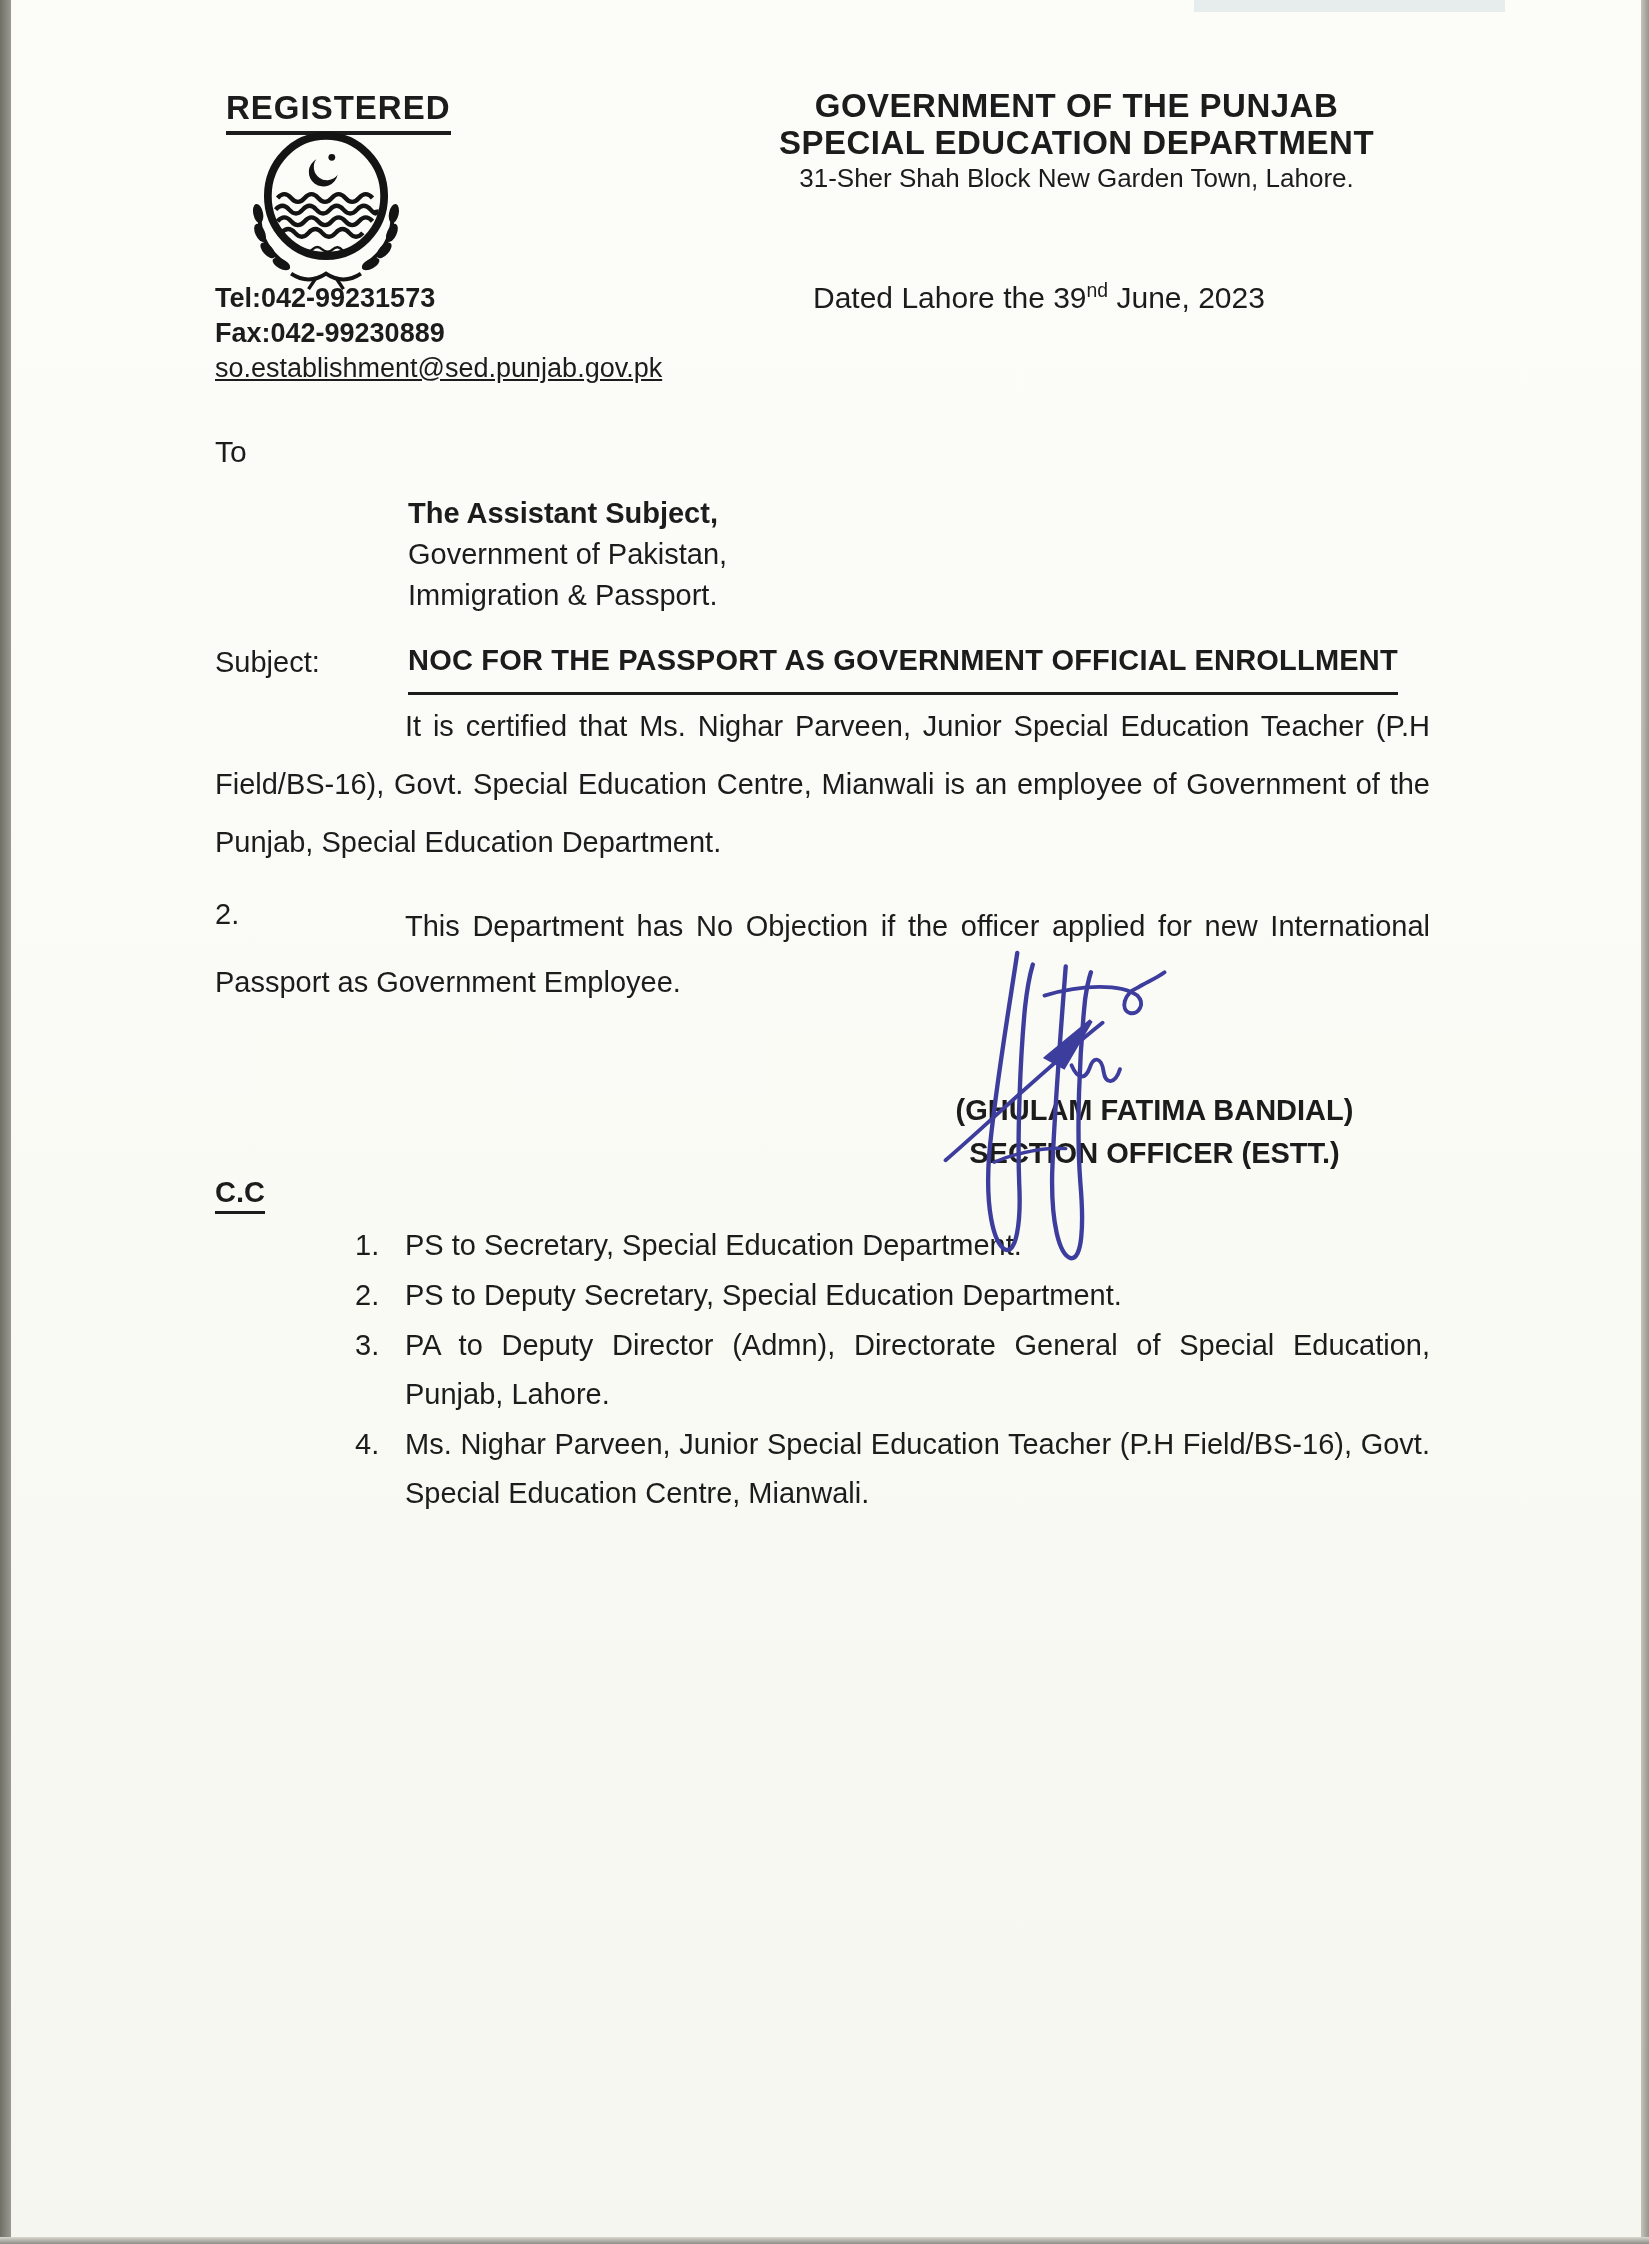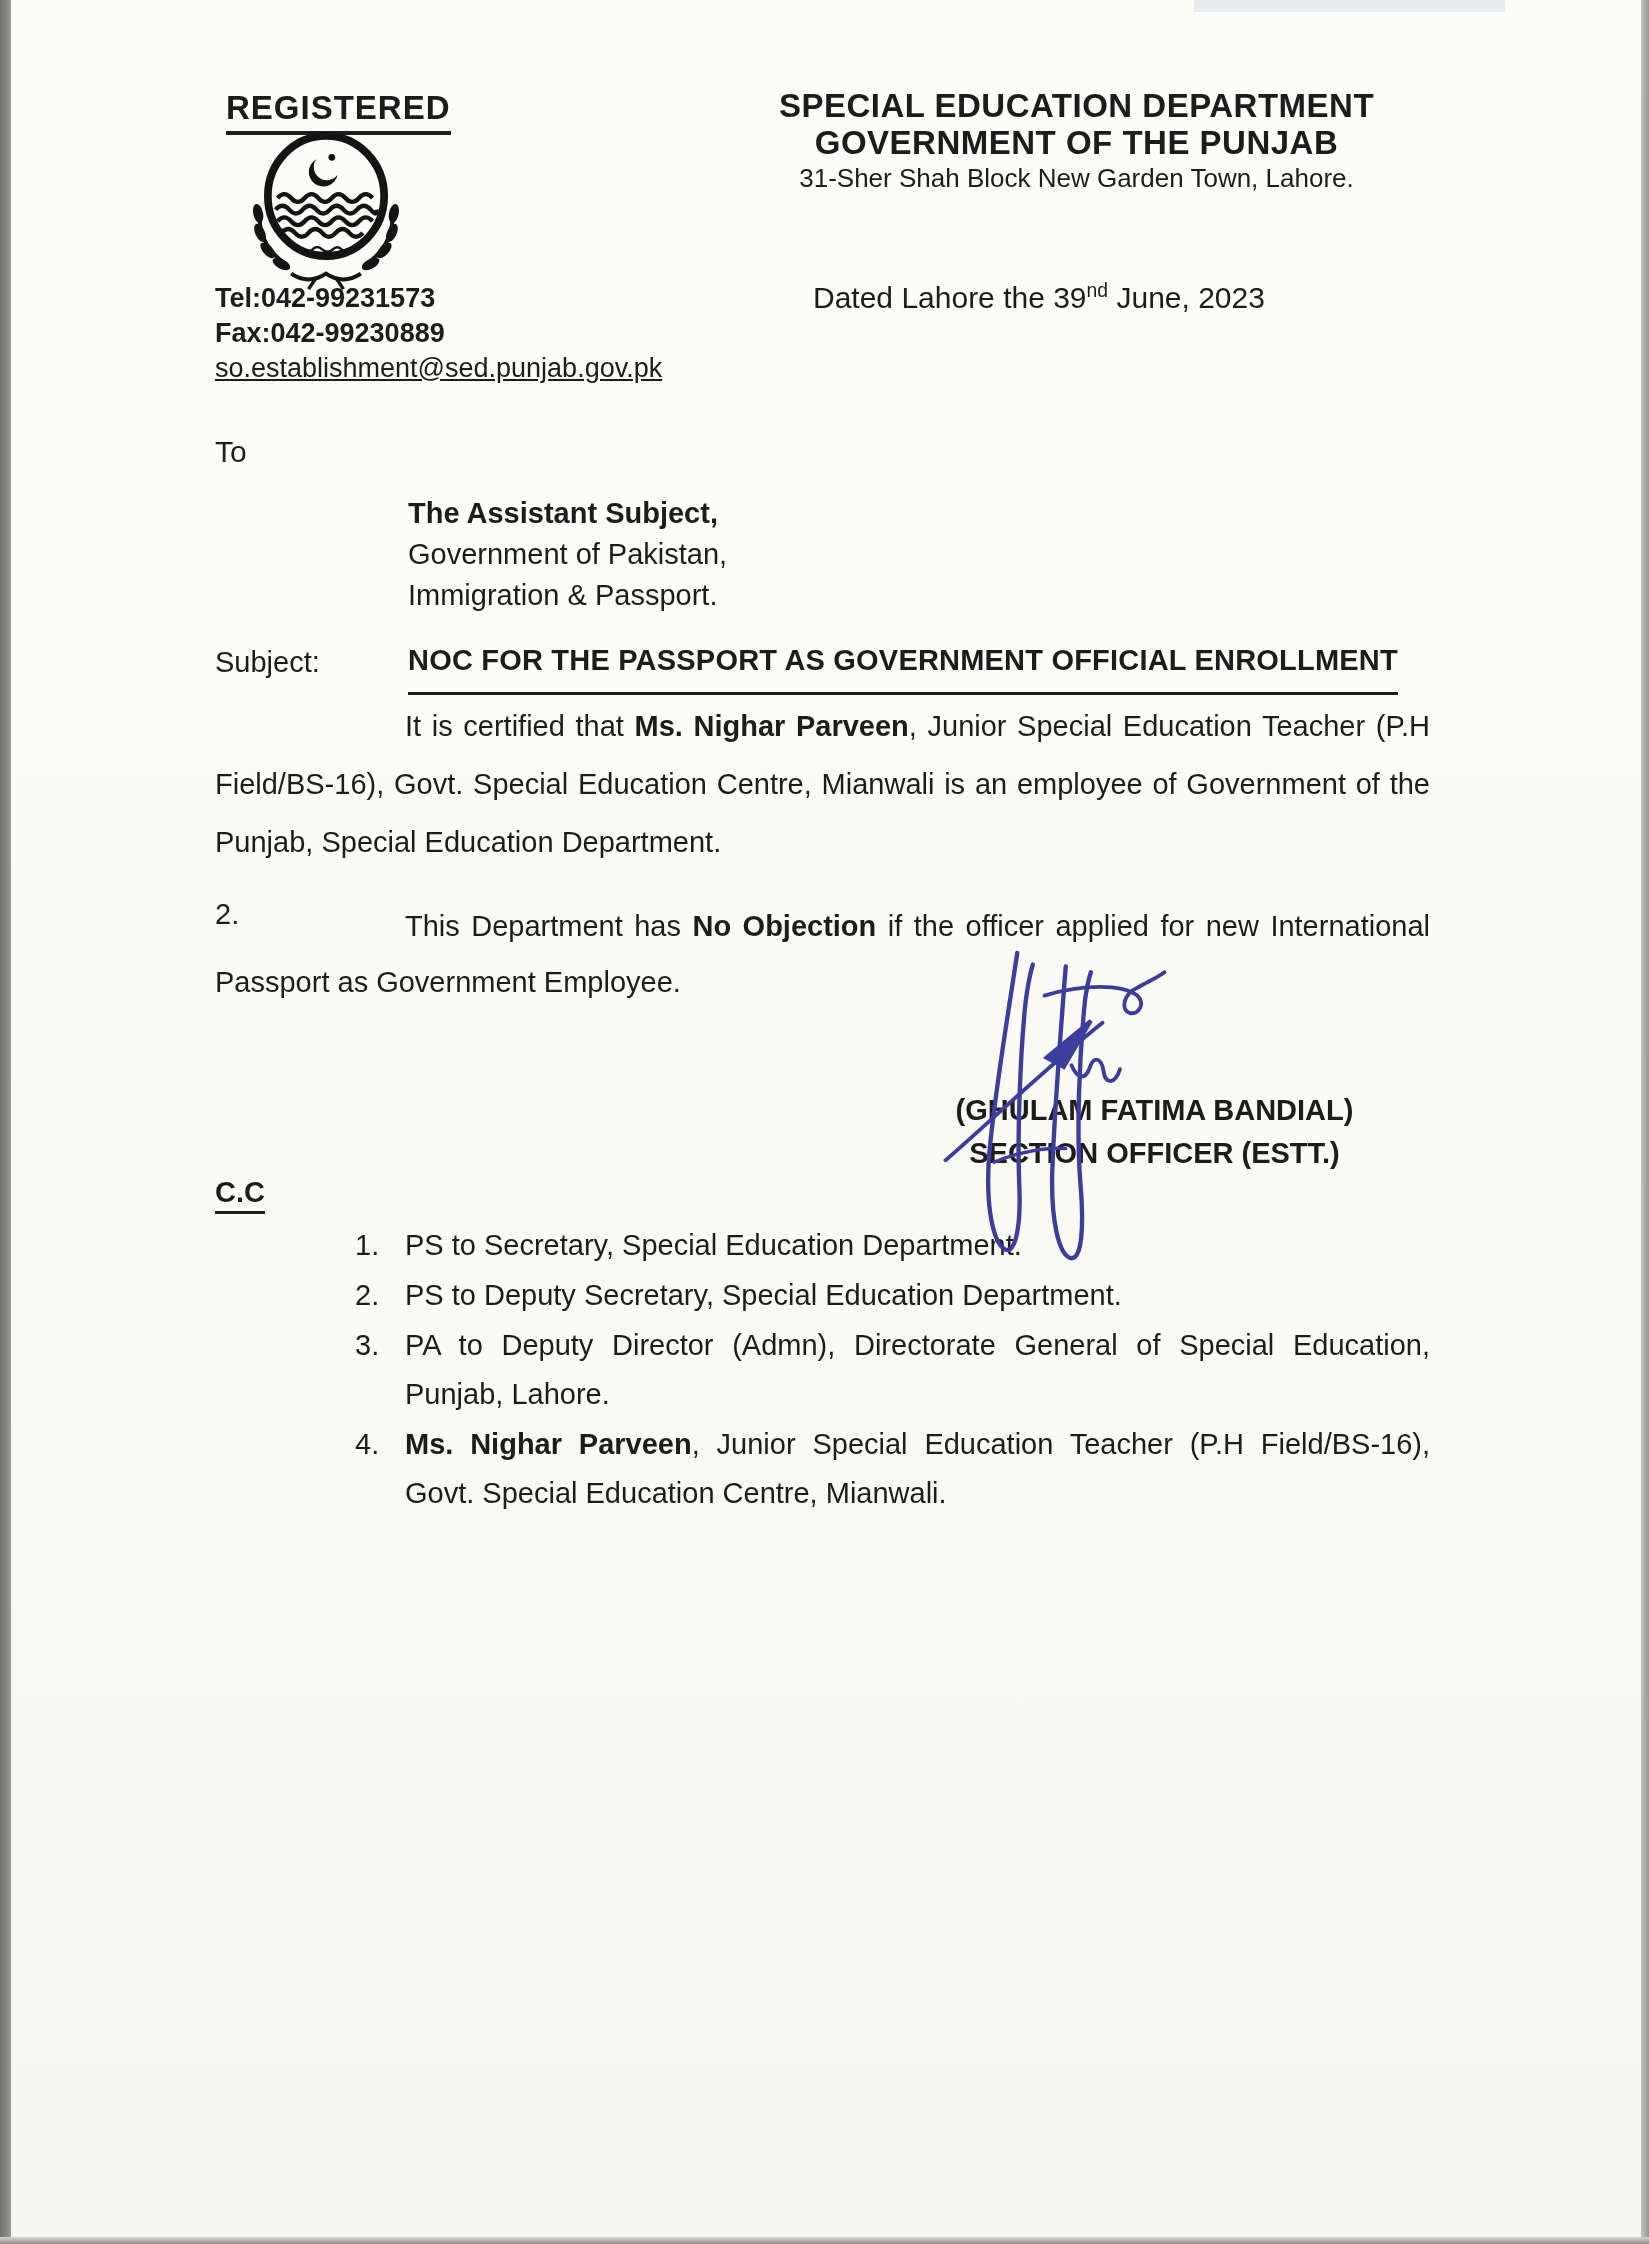--- a/index.html
+++ b/index.html
@@ -53,21 +53,21 @@
   
   .sigblock{left:946px;top:1089px;width:417px;text-align:center;font-size:29px;font-weight:bold;line-height:43px;}
   .sig-ink{left:901px;top:939px;width:281px;height:335px;z-index:5;}
 
   
   .cc-label{left:215px;top:1176px;font-size:29px;font-weight:bold;border-bottom:3.9px solid #1c1c1c;padding-bottom:1.9px;}
   .cc-list{left:355px;top:1221px;width:1075px;font-size:29px;line-height:49px;}
   .cc-item{display:flex;margin-bottom:1px;}
   .cc-num{width:50px;flex:0 0 50px;}
   .cc-text{flex:1;text-align:justify;}
-  b{font-weight:bold;}
+  b{font-weight:normal;}
 </style>
 </head>
 <body>
 
 <div class="page">
 
   <div class="edge-left"></div>
   <div class="edge-right"></div>
   <div class="edge-bottom"></div>
   <div class="corner-tint"></div>
@@ -110,22 +110,22 @@
     </g>
   </svg>
 
   <div class="abs contact">
     <div>Tel:042-99231573</div>
     <div>Fax:042-99230889</div>
     <div class="email">so.establishment@sed.punjab.gov.pk</div>
   </div>
 
   <div class="abs hdr-center">
+    <div class="hdr-org">GOVERNMENT OF THE PUNJAB</div>
     <div class="hdr-org">SPECIAL EDUCATION DEPARTMENT</div>
-    <div class="hdr-org">GOVERNMENT OF THE PUNJAB</div>
     <div class="hdr-addr">31-Sher Shah Block New Garden Town, Lahore.</div>
   </div>
 
   <div class="abs dateline"><span>Dated Lahore the 39</span><sup>nd</sup><span> June, 2023</span></div>
 
   <div class="abs to-label">To</div>
   <div class="abs recipient">
     <div class="r1">The Assistant Subject,</div>
     <div>Government of Pakistan,</div>
     <div>Immigration &amp; Passport.</div>

